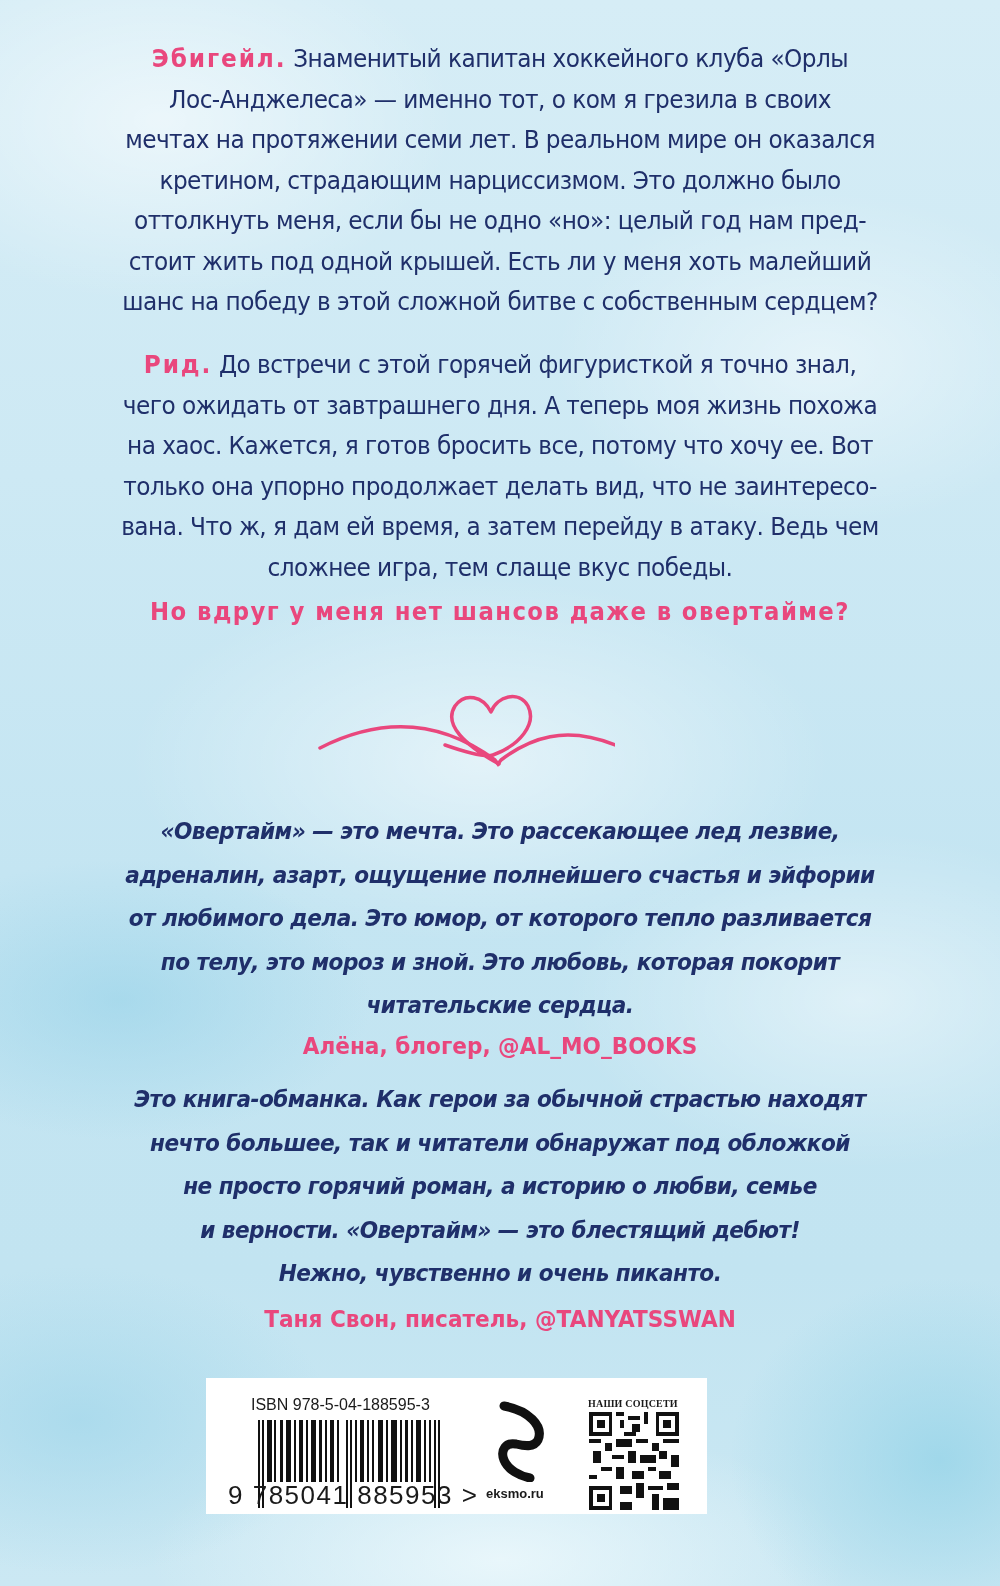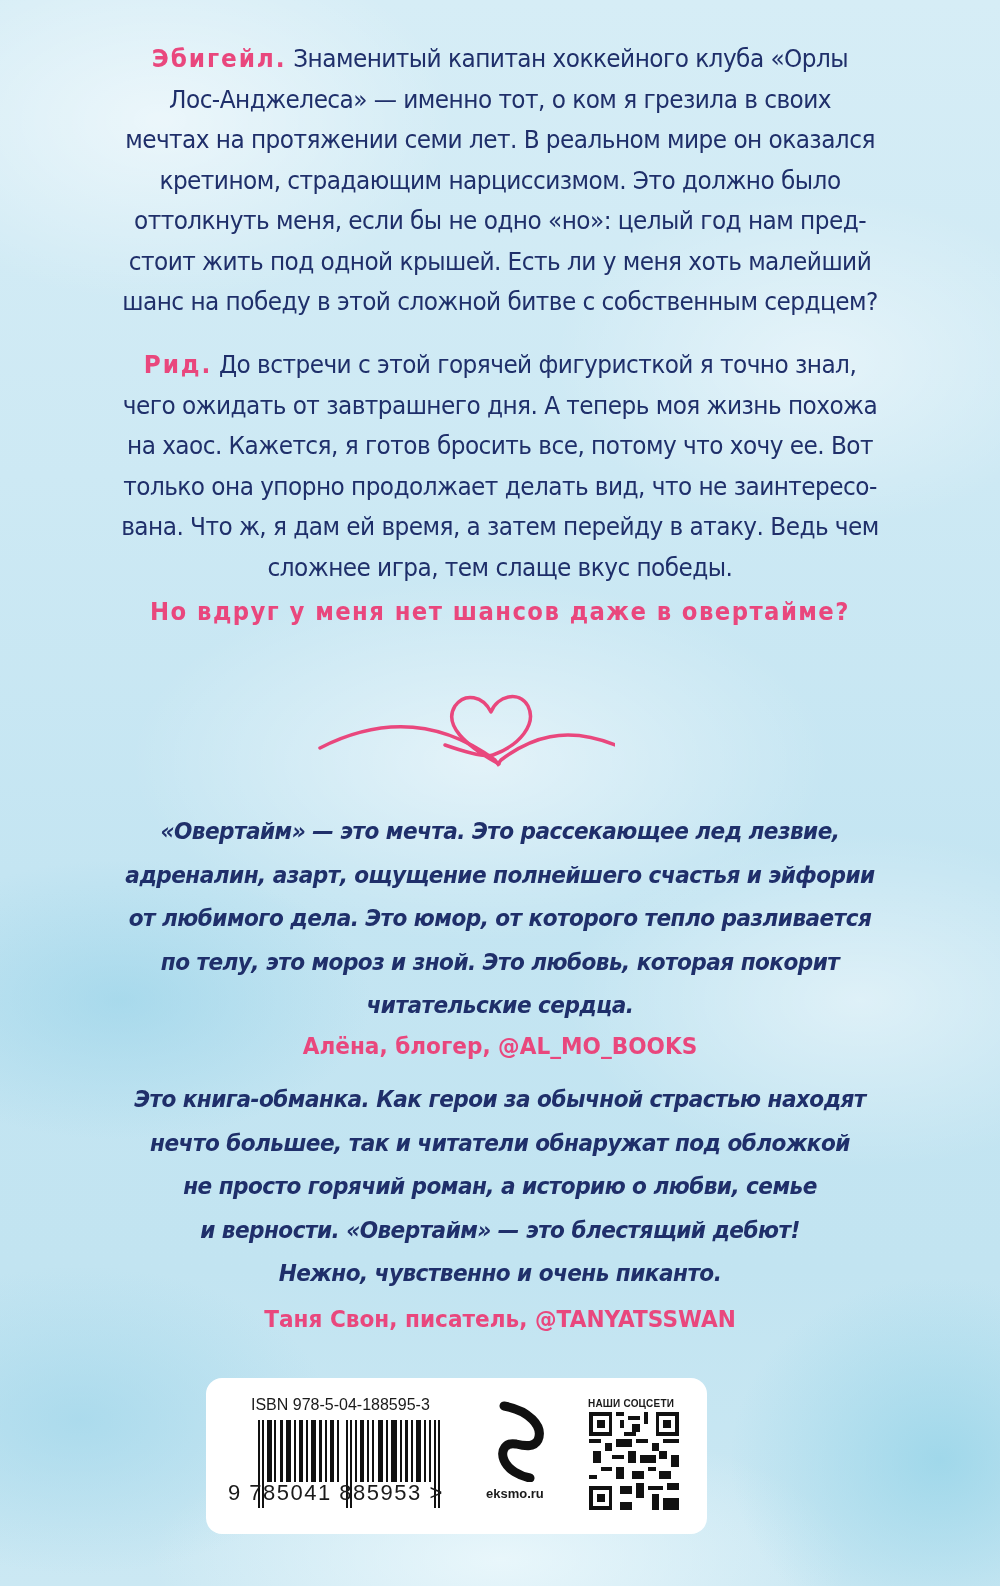--- a/index.html
+++ b/index.html
@@ -39,40 +39,39 @@
     position:absolute; left:40px; width:920px; text-align:center;
     font-style:italic; font-weight:bold; font-size:23.5px; line-height:43.5px;
     color:#1f2f6a; letter-spacing:-0.6px;
     transform: scaleX(0.92); transform-origin:center top;
   }
   .attrib {
     display:block; color:#e9477d; font-style:normal; font-weight:bold;
     letter-spacing:0px;
   }
   .panel {
-    position:absolute; left:206px; top:1378px; width:501px; height:156px;
+    position:absolute; left:206px; top:1378px; width:501px; height:136px;
     background:#ffffff;
-    border-radius:16px;
   }
   .isbn-text {
     position:absolute; left:45px; top:18px; font-family:"Liberation Sans", sans-serif;
     font-size:16px; color:#1a1a1a; letter-spacing:0px;
   }
   .barcode { position:absolute; left:52px; top:42px; width:190px; height:88px; }
   .bc-digits {
     position:absolute; left:22px; top:102px; font-family:"Liberation Sans", sans-serif;
-    font-size:22px; color:#1a1a1a; letter-spacing:1.5px; background:transparent;
+    font-size:26px; color:#1a1a1a; letter-spacing:1.5px; background:transparent;
   }
   .logo { position:absolute; left:288px; top:22px; width:52px; height:82px; }
   .eksmo {
     position:absolute; left:280px; top:108px; font-family:"Liberation Sans", sans-serif;
     font-weight:bold; font-size:13px; color:#1a1a1a;
   }
   .social {
-    position:absolute; left:382px; top:20px; font-family:Liberation Sans, sans-serif;
+    position:absolute; left:382px; top:20px; font-family:Liberation Serif, serif;
     font-weight:bold; font-size:10px; color:#1a1a1a; letter-spacing:0.2px;text-align:right;
   }
   .qr { position:absolute; left:382px; top:34px; width:92px; height:98px; }
 </style>
 </head>
 <body>
 
 <div class="para" style="top:39px;">
   <span class="line"><span class="lead">Эбигейл.</span> <span>Знаменитый капитан хоккейного клуба «Орлы</span></span>
   <span class="line">Лос-Анджелеса» — именно тот, о ком я грезила в своих</span>

